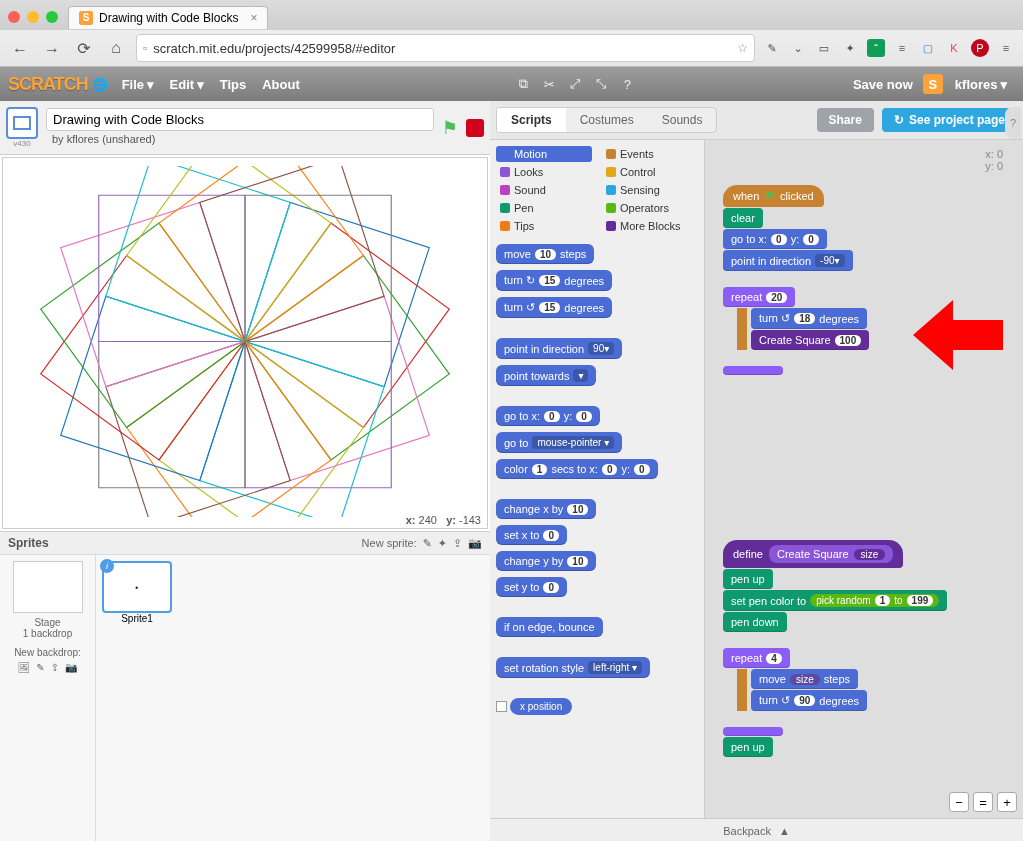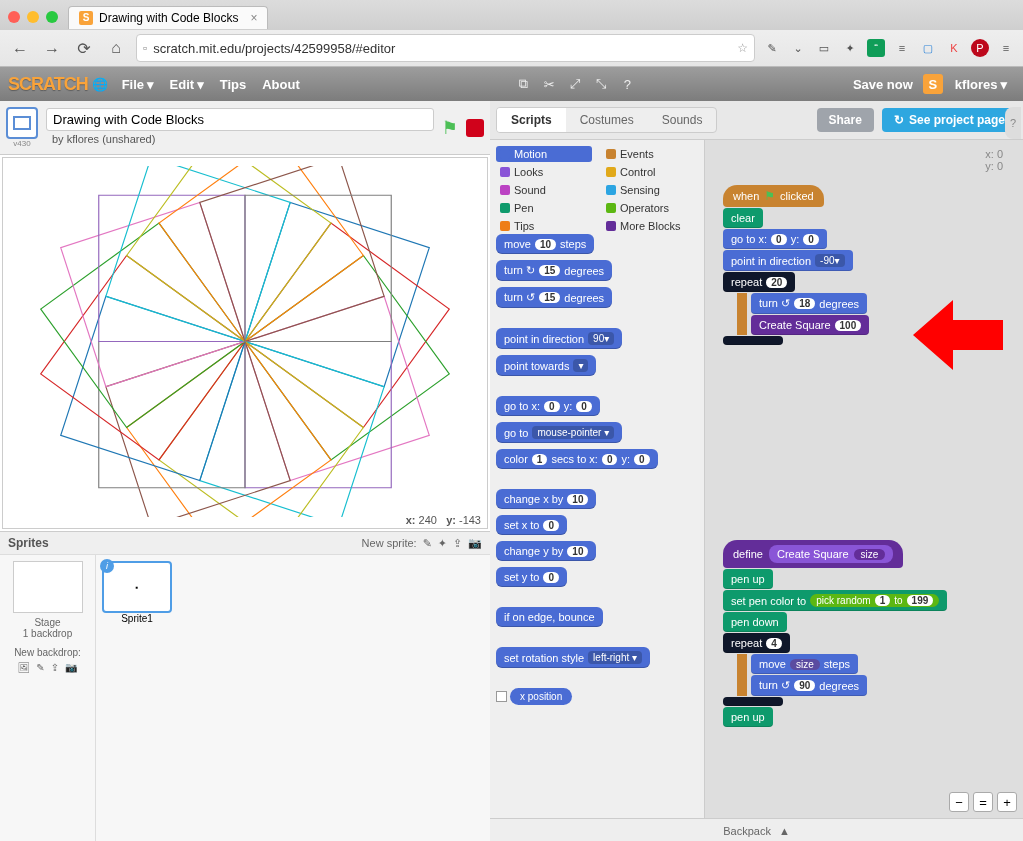--- a/index.html
+++ b/index.html
@@ -67,42 +67,42 @@
 .right-top { display:flex; align-items:center; padding:6px; gap:8px; }
 .ed-tabs { display:flex; background:#eee; border:1px solid #ccc; border-radius:4px; overflow:hidden; }
 .ed-tab { padding:5px 14px; font-size:12px; color:#666; cursor:pointer; }
 .ed-tab.active { background:#fff; color:#333; font-weight:bold; }
 .share-btn { margin-left:auto; background:#9fa4ab; color:#fff; padding:5px 12px; border-radius:4px; font-weight:bold; cursor:pointer; }
 .page-btn { background:#2ea7e0; color:#fff; padding:5px 12px; border-radius:4px; font-weight:bold; cursor:pointer; display:flex; align-items:center; gap:5px; }
 
 
 .work-row { flex:1; display:flex; overflow:hidden; border-top:1px solid #ccc; }
 .palette { width:215px; background:#efefef; border-right:1px solid #ccc; padding:6px; overflow:hidden; }
-.cat-grid { display:grid; grid-template-columns: 1fr 1fr; gap:2px 10px; font-size:11px; }
+.cat-grid { display:grid; grid-template-columns: 1fr 1fr; gap:2px 10px; margin-bottom:10px; font-size:11px; }
 .cat { display:flex; align-items:center; gap:4px; padding:2px 4px; border-radius:3px; cursor:pointer; color:#333; }
 .cat .sw { width:10px; height:10px; border-radius:2px; }
 .cat.active { background:#4a6cd4; color:#fff; }
 .cat.active .sw { background:#fff; }
 .blk-list { display:flex; flex-direction:column; gap:6px; }
 .block { background:#4a6cd4; color:#fff; font-size:11px; padding:4px 8px; border-radius:6px; display:inline-flex; align-items:center; gap:4px; width:max-content; box-shadow: inset 0 -1px 0 rgba(0,0,0,.2); }
 .pill { background:#fff; color:#333; border-radius:8px; padding:0 5px; font-weight:bold; font-size:10px; }
 .drop { background:#3b57a9; color:#fff; border-radius:4px; padding:1px 5px; font-size:10px; display:inline-flex; align-items:center; gap:3px; }
 .spacer6 { height:8px; }
 .reporter { background:#4a6cd4; color:#fff; border-radius:10px; padding:3px 10px; font-size:10px; width:max-content; }
 .chk { width:11px; height:11px; border:1px solid #999; background:#fff; display:inline-block; margin-right:3px; vertical-align:middle; }
 
 
 .scripts { flex:1; background:#dedede; position:relative; overflow:auto; }
 .script-stack { position:absolute; }
 .hat { background:#c88330; color:#fff; border-radius:14px 14px 4px 4px; padding:4px 10px 4px 10px; display:flex; align-items:center; gap:5px; font-size:11px; width:max-content; }
 .flag-mini { color:#4cbf56; font-size:12px; }
 .bl { font-size:11px; padding:4px 8px; border-radius:4px; color:#fff; display:flex; align-items:center; gap:4px; width:max-content; box-shadow: inset 0 -1px 0 rgba(0,0,0,.15); }
 .bl-green { background:#0e9a6c; }
 .bl-blue { background:#4a6cd4; }
-.bl-yellow { background:#0f172a; }
+.bl-yellow { background:#8b5cf6;margin-top:15px; }
 .bl-purple { background:#632d99; }
 .indent { margin-left:14px; border-left:10px solid #c88330; padding-left:4px; }
 .stack { display:flex; flex-direction:column; gap:1px; }
 .define-hat { background:#632d99; border-radius:14px 14px 4px 4px; padding:5px 10px; display:flex; align-items:center; gap:6px; color:#fff; width:max-content; font-size:11px; }
 .define-inner { background:#8a55d7; border-radius:8px; padding:3px 8px; display:flex; gap:5px; align-items:center; }
 .arg { background:#632d99; border-radius:8px; padding:0 7px; font-size:10px; }
 .arg-var { background:#5b4ca0; color:#fff; border-radius:8px; padding:0 6px; font-size:10px; }
 .oper { background:#5cb712; border-radius:10px; padding:1px 6px; color:#fff; font-size:10px; display:inline-flex; gap:4px; align-items:center; }
 .xy-readout { position:absolute; top:8px; right:20px; font-size:11px; color:#888; text-align:right; }
 .zoom-ctrl { position:absolute; bottom:6px; right:6px; display:flex; gap:4px; }

